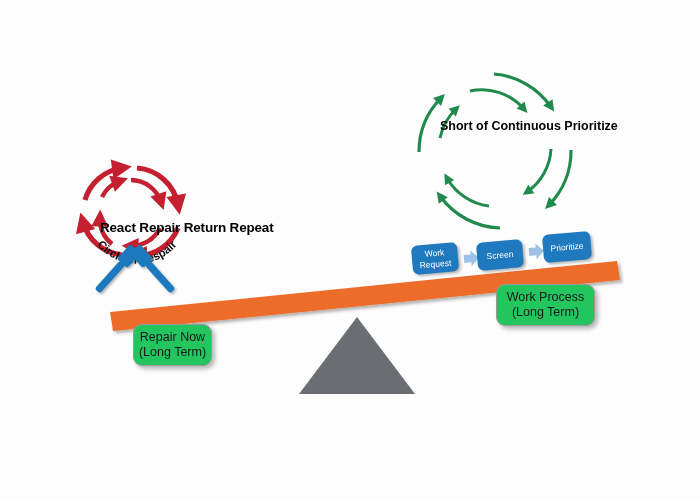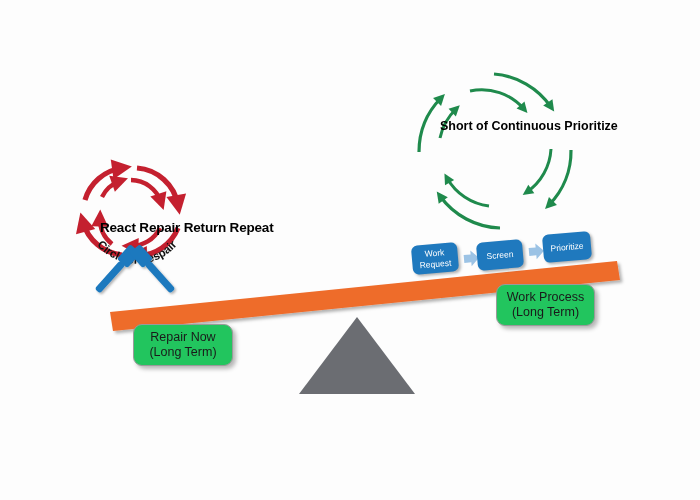--- a/index.html
+++ b/index.html
@@ -38,21 +38,21 @@
     display: flex;
     flex-direction: column;
     align-items: center;
     justify-content: center;
     box-sizing: border-box;
     padding: 4px 7px;
     white-space: nowrap;
   }
   .callout .l1, .callout .l2 { display: block; }
   #callout-repair {
-    left: 133px; top: 324px; width: 100px; height: 42px;
+    left: 133px; top: 324px; width: 79px; height: 42px;
   }
   #callout-process {
     left: 496px; top: 284px; width: 99px; height: 42px;
   }
   .pbox {
     position: absolute;
     background: #1f79be;
     border-radius: 6px;
     box-shadow: 2px 2px 3px rgba(0,0,0,0.30);
     color: #ffffff;

